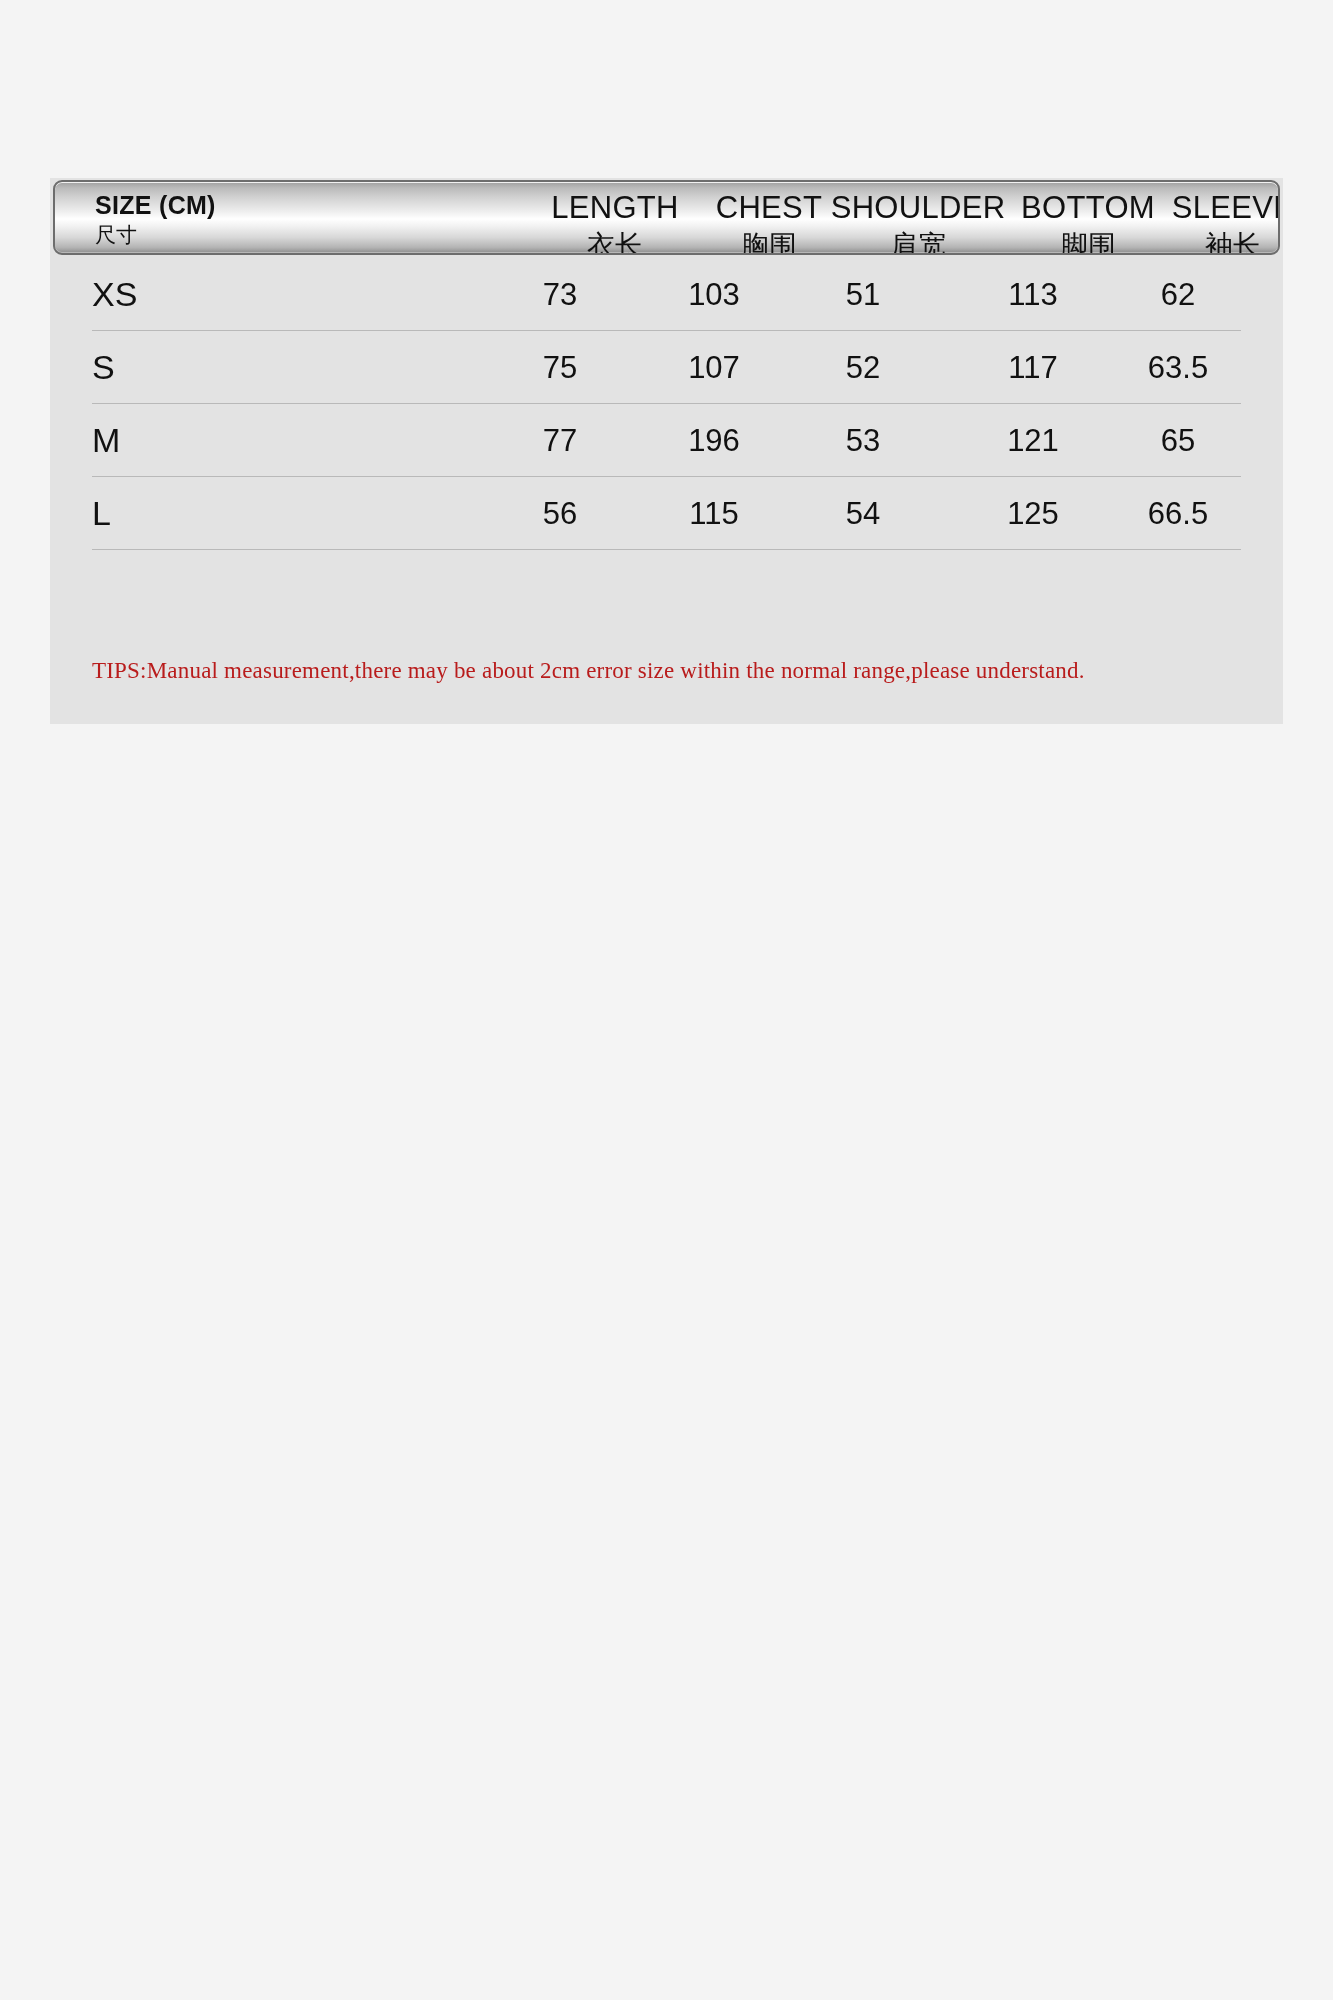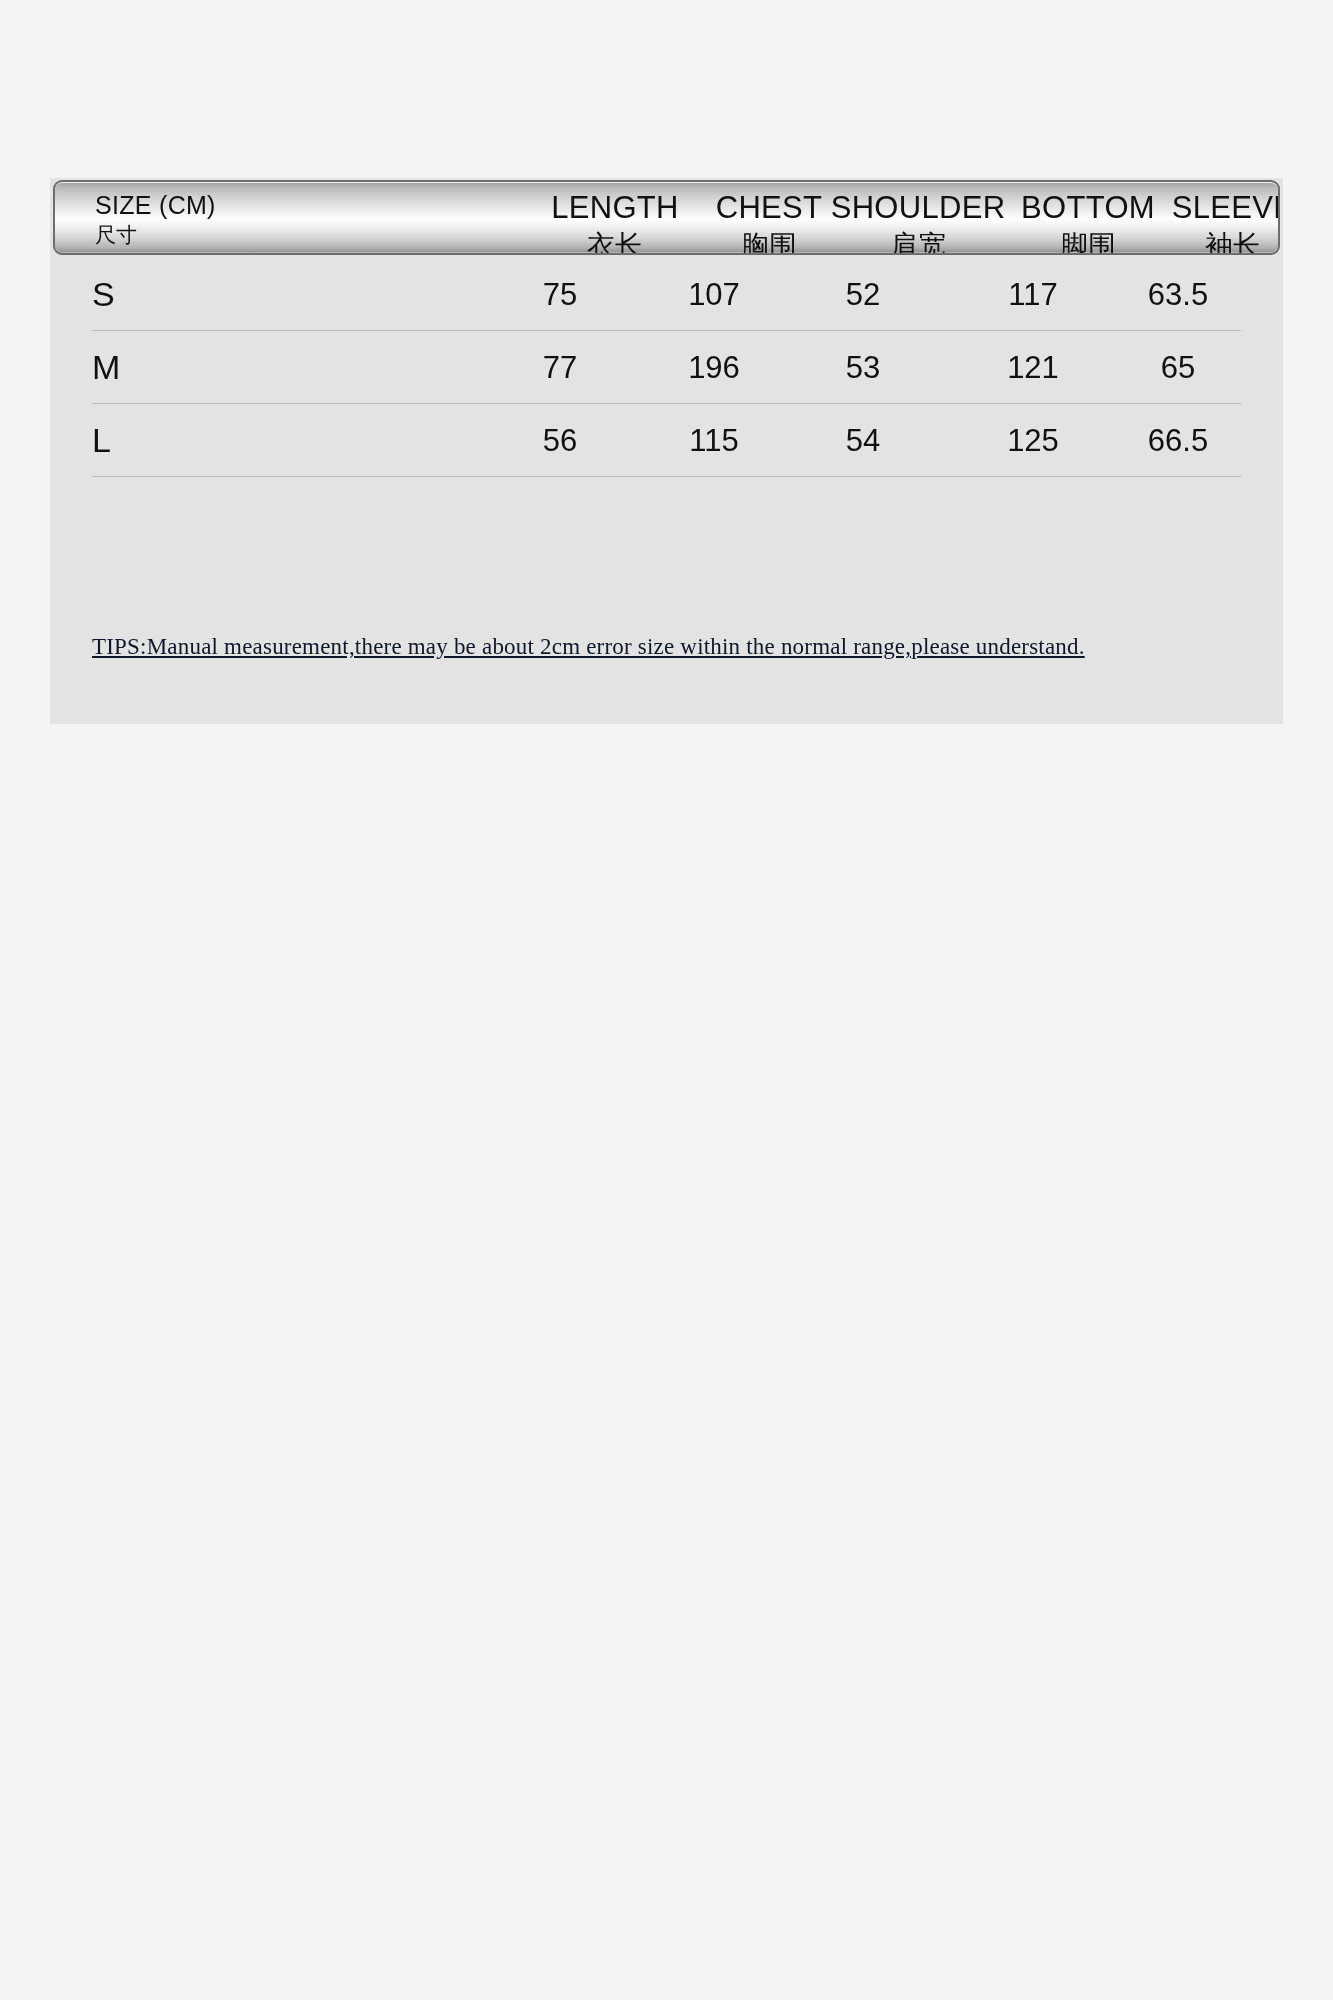--- a/index.html
+++ b/index.html
@@ -95,21 +95,21 @@
     font-size: 28px;
     font-weight: 400;
     margin-top: 6px;
     white-space: nowrap;
   }
   .hcell.size-col {
     left: 40px;
     text-align: left;
   }
   .hcell.size-col .en {
-    font-weight: 400;
+    font-weight: 700;
     font-size: 25px;
   }
   .hcell.size-col .cn {
     text-align: left;
     font-size: 21px;
   }
 
   
   .hcol-length   { left: 480px; width: 160px; }
   .hcol-chest    { left: 644px; width: 140px; }
@@ -155,28 +155,27 @@
   .col-length   { left: 388px; width: 160px; }
   .col-chest    { left: 552px; width: 140px; }
   .col-shoulder { left: 676px; width: 190px; }
   .col-bottom   { left: 856px; width: 170px; }
   .col-sleeve   { left: 1006px; width: 160px; }
 
   
   .tips {
     position: absolute;
     left: 92px;
-    top: 634px;
+    top: 658px;
     width: 1120px;
     font-family: "Liberation Serif", serif;
     font-size: 23px;
-    color: #0f172a;
+    color: #b91c1c;
     letter-spacing: 0.2px;
     white-space: nowrap;
-    text-decoration: underline;
   }
 </style>
 </head>
 <body>
 
 <div class="page">
 
 
   <div class="card"></div>
 
@@ -211,20 +210,28 @@
       <div class="hcell hcol-sleeve">
         <span class="en">SLEEVE</span>
         <span class="cn">袖长</span>
       </div>
 
     </div>
   </div>
 
   <div class="table-body">
 
+    <div class="row">
+      <span class="cell size-label">XS</span>
+      <span class="cell col-length">73</span>
+      <span class="cell col-chest">103</span>
+      <span class="cell col-shoulder">51</span>
+      <span class="cell col-bottom">113</span>
+      <span class="cell col-sleeve">62</span>
+    </div>
 
     <div class="row">
       <span class="cell size-label">S</span>
       <span class="cell col-length">75</span>
       <span class="cell col-chest">107</span>
       <span class="cell col-shoulder">52</span>
       <span class="cell col-bottom">117</span>
       <span class="cell col-sleeve">63.5</span>
     </div>
 

